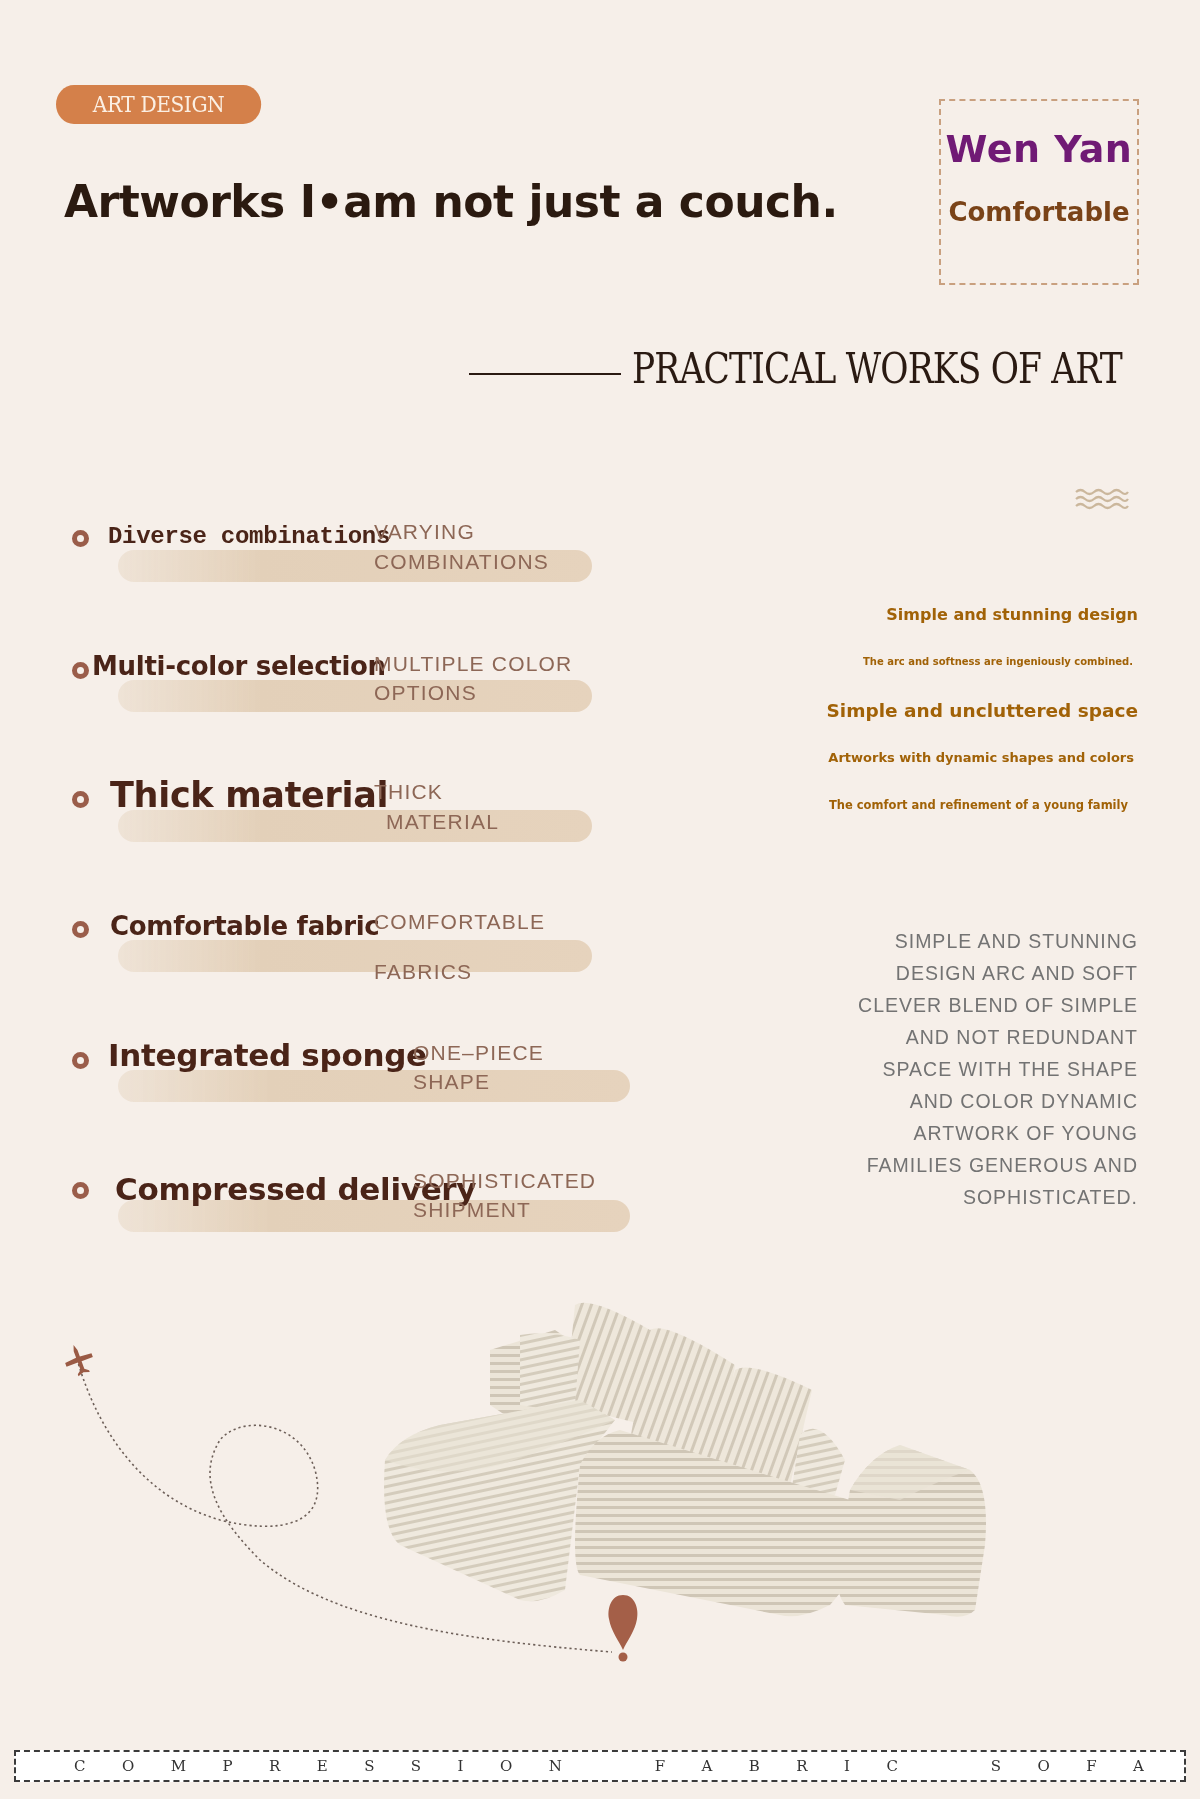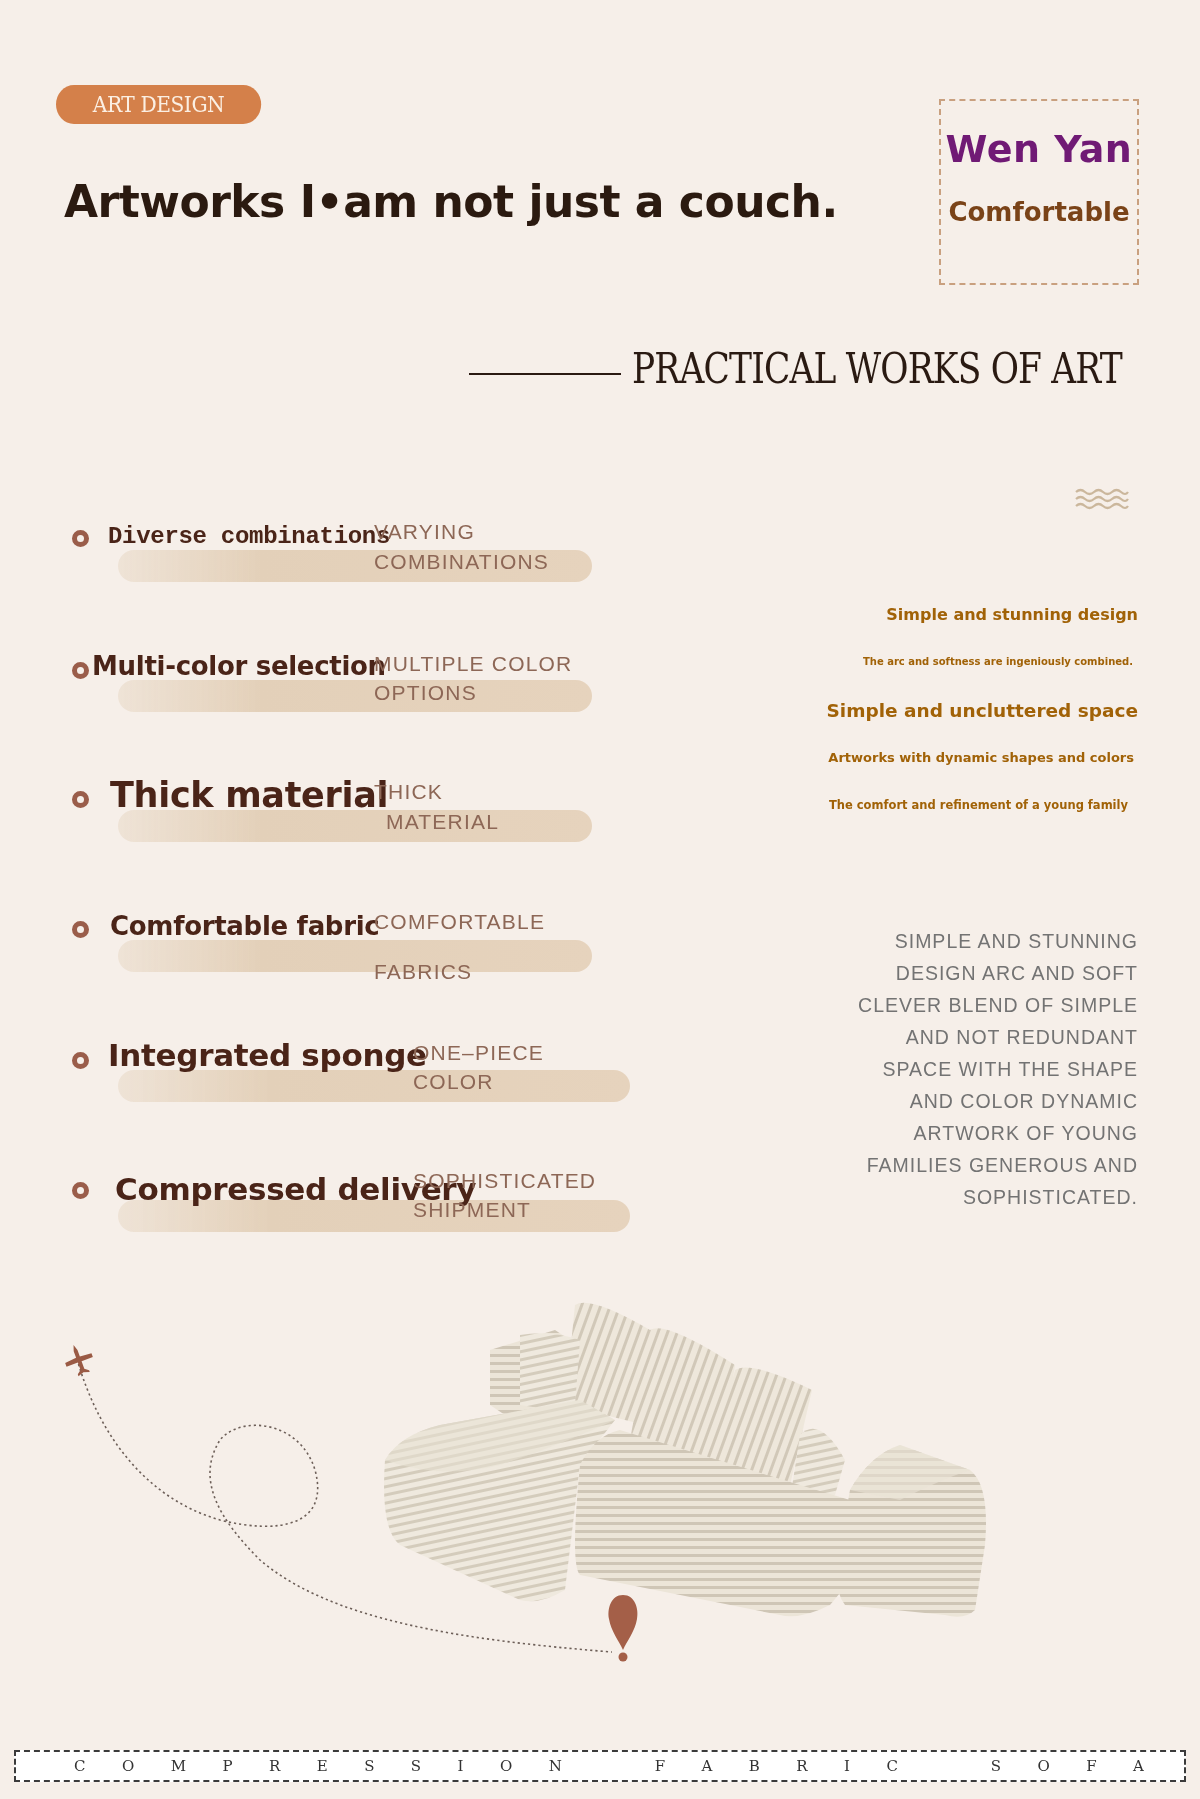--- a/index.html
+++ b/index.html
@@ -144,21 +144,21 @@
   <div class="title" style="left:110px; font-size:26px; top:1px;">Comfortable fabric</div>
   <div class="sub1" style="left:374px; top:0px;">COMFORTABLE</div>
   <div class="sub2" style="left:374px; top:30px;margin-top:20px;">FABRICS</div>
 </div>
 
 <div class="abs feature" style="top:1040px;">
   <div class="bar" style="width:512px;"></div>
   <div class="dot" style="left:72px; top:12px;"></div>
   <div class="title" style="left:108px; font-size:31px; top:-3px;">Integrated sponge</div>
   <div class="sub1" style="left:413px; top:1px;">ONE–PIECE</div>
-  <div class="sub2" style="left:413px; top:30px;">COLOR</div>
+  <div class="sub2" style="left:413px; top:30px;">SHAPE</div>
 </div>
 
 <div class="abs feature" style="top:1170px;">
   <div class="bar" style="width:512px;"></div>
   <div class="dot" style="left:72px; top:12px;"></div>
   <div class="title" style="left:115px; font-size:31px; top:1px;">Compressed delivery</div>
   <div class="sub1" style="left:413px; top:-1px;">SOPHISTICATED</div>
   <div class="sub2" style="left:413px; top:28px;">SHIPMENT</div>
 </div>
 

